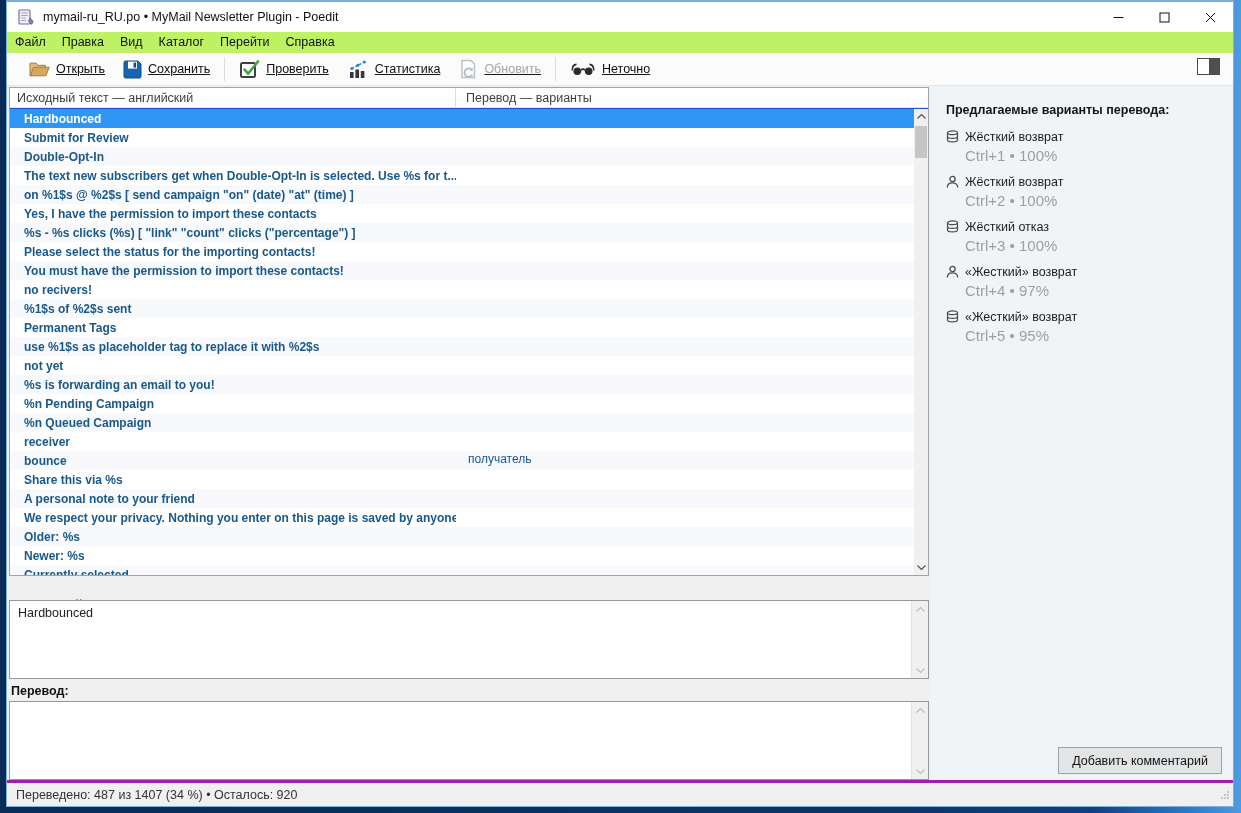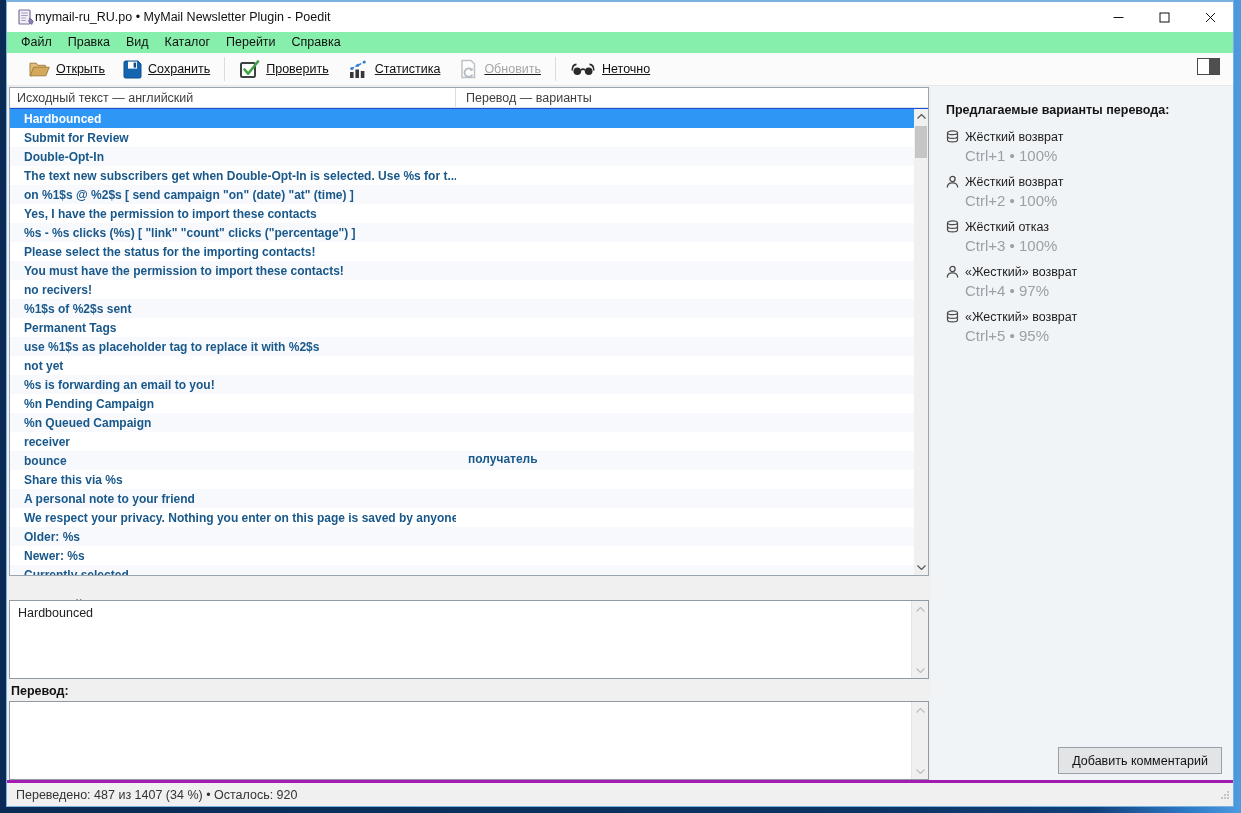--- a/index.html
+++ b/index.html
@@ -9,27 +9,27 @@
   .desktop { position:relative; width:1241px; height:813px;
     background:linear-gradient(90deg,#092b55 0%,#0c3463 70%,#10407a 88%,#2e7cc8 96%,#4f9be0 100%); }
 
   .window { position:absolute; left:6px; top:0; width:1228px; height:807px;
     background:#f0f0f0; border:1px solid #79b1e0; border-top:2px solid #79b1e0; }
 
   
   .titlebar { position:absolute; left:0; top:0; width:100%; height:30px; background:#fff;
     display:flex; align-items:center; }
   .app-icon { margin-left:11px; width:17px; height:16px; display:inline-flex; }
-  .title-text { font-size:12.5px; color:#111; }
+  .title-text { margin-left:8px; font-size:12.5px; color:#111; }
   .win-controls { position:absolute; right:0; top:0; height:30px; display:flex; }
   .win-btn { width:46px; height:30px; display:flex; align-items:center; justify-content:center; background:#fff; }
 
   
-  .menubar { position:absolute; left:0; top:30px; width:100%; height:21px; background:#86efac;
-    display:flex; align-items:flex-end; padding-left:6px; }
+  .menubar { position:absolute; left:0; top:30px; width:100%; height:21px; background:#bef264;
+    display:flex; align-items:flex-end; }
   .menu-item { padding:0 8px; font-size:12.5px; color:#111; line-height:21px; }
 
   
   .toolbar { position:absolute; left:0; top:51px; width:100%; height:33px; background:#fbfbfb;
     display:flex; align-items:center; padding-left:13px; border-bottom:1px solid #e8e8e8;text-decoration:underline; }
   .tbtn { display:flex; align-items:center; gap:6px; padding:4px 9px; border-radius:2px; }
   .tlabel { font-size:12.5px; color:#0f0f0f; }
   .tbtn.disabled .tlabel { color:#a6a6a6; }
   .tsep { width:1px; height:24px; background:#dcdcdc; margin:0 5px; }
   .ticon { display:inline-flex; }
@@ -40,21 +40,21 @@
     background:#1d4ed8; border:1px solid #98a4b0; }
   .list-header { height:20px; display:flex; border-bottom:1px solid #e4e4e4; background:#fff; }
   .hcell { font-size:12.5px; color:#3e3e3e; line-height:20px; }
   .hcell.src { width:446px; padding-left:7px; border-right:1px solid #dcdcdc; }
   .hcell.tr  { flex:1; padding-left:10px; }
   .rows { position:absolute; left:0; top:21px; width:904px; height:466px; overflow:hidden; }
   .lrow { height:19px; display:flex; align-items:center; background:#fff; }
   .lrow.alt { background:#f8f9fd; }
   .lrow .c-src { width:446px; padding-left:14px; font-size:12px; font-weight:700; color:#19588a;
     white-space:nowrap; overflow:hidden; }
-  .lrow .c-tr { flex:1; padding-left:12px; font-size:12px; font-weight:700; color:#19588a;
+  .lrow .c-tr { flex:1; padding-left:12px; font-size:12px; font-weight:400; color:#19588a;
     white-space:nowrap; overflow:hidden;margin-top:34px; }
   .lrow.sel { background:#2e96f5; }
   .lrow.sel .c-src, .lrow.sel .c-tr { color:#fff; }
 
   
   .vscroll { position:absolute; right:0; top:21px; width:14px; height:466px; background:#f0f0f0; }
   .sc-arrow { position:absolute; left:0; width:14px; height:15px; display:flex; align-items:center; justify-content:center; }
   .sc-up { top:0; } .sc-down { bottom:0; }
   .sc-thumb { position:absolute; left:1px; top:17px; width:12px; height:32px; background:#c6c6c6; }
 

